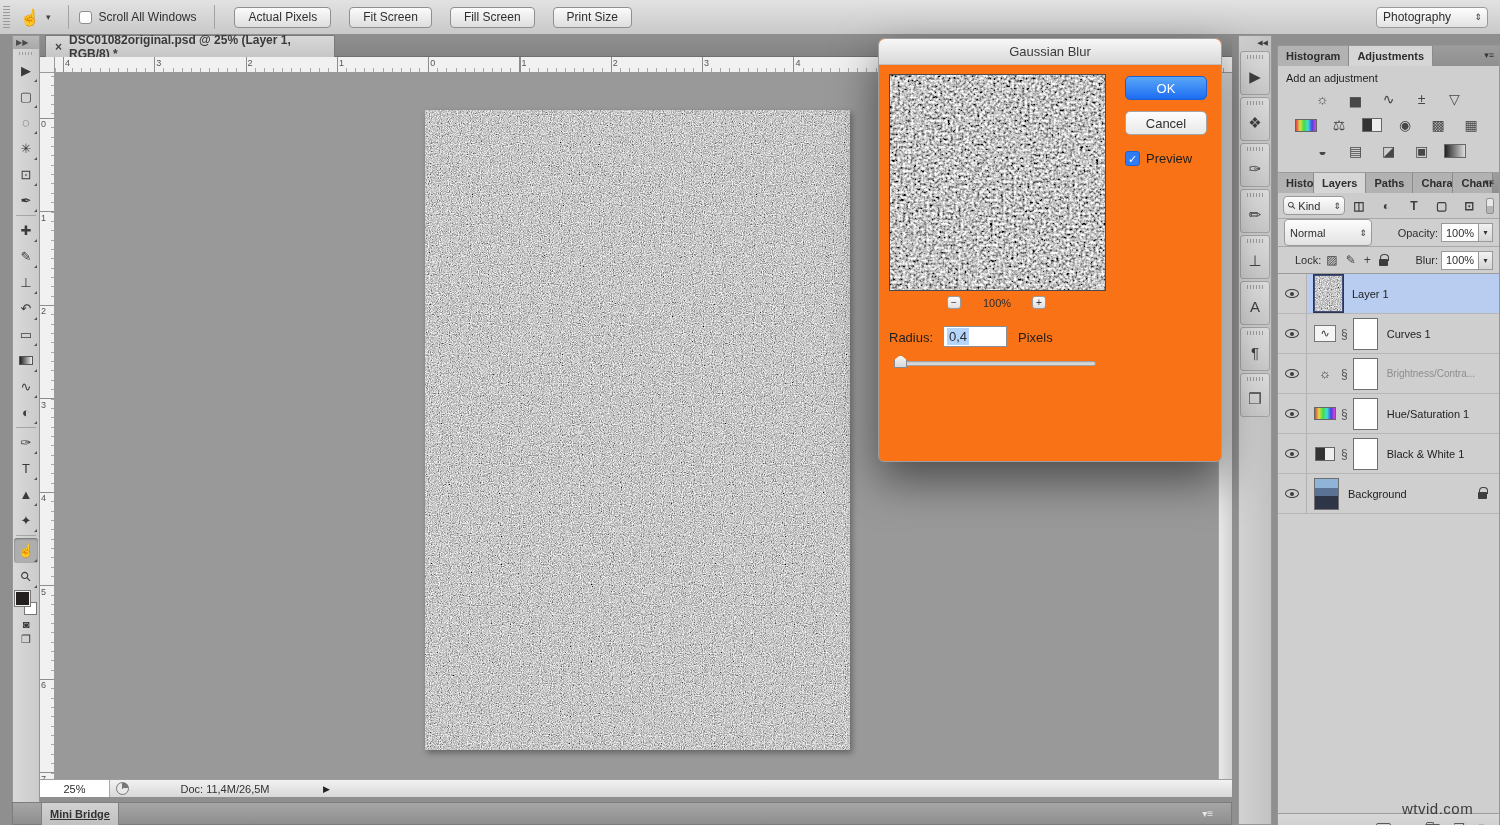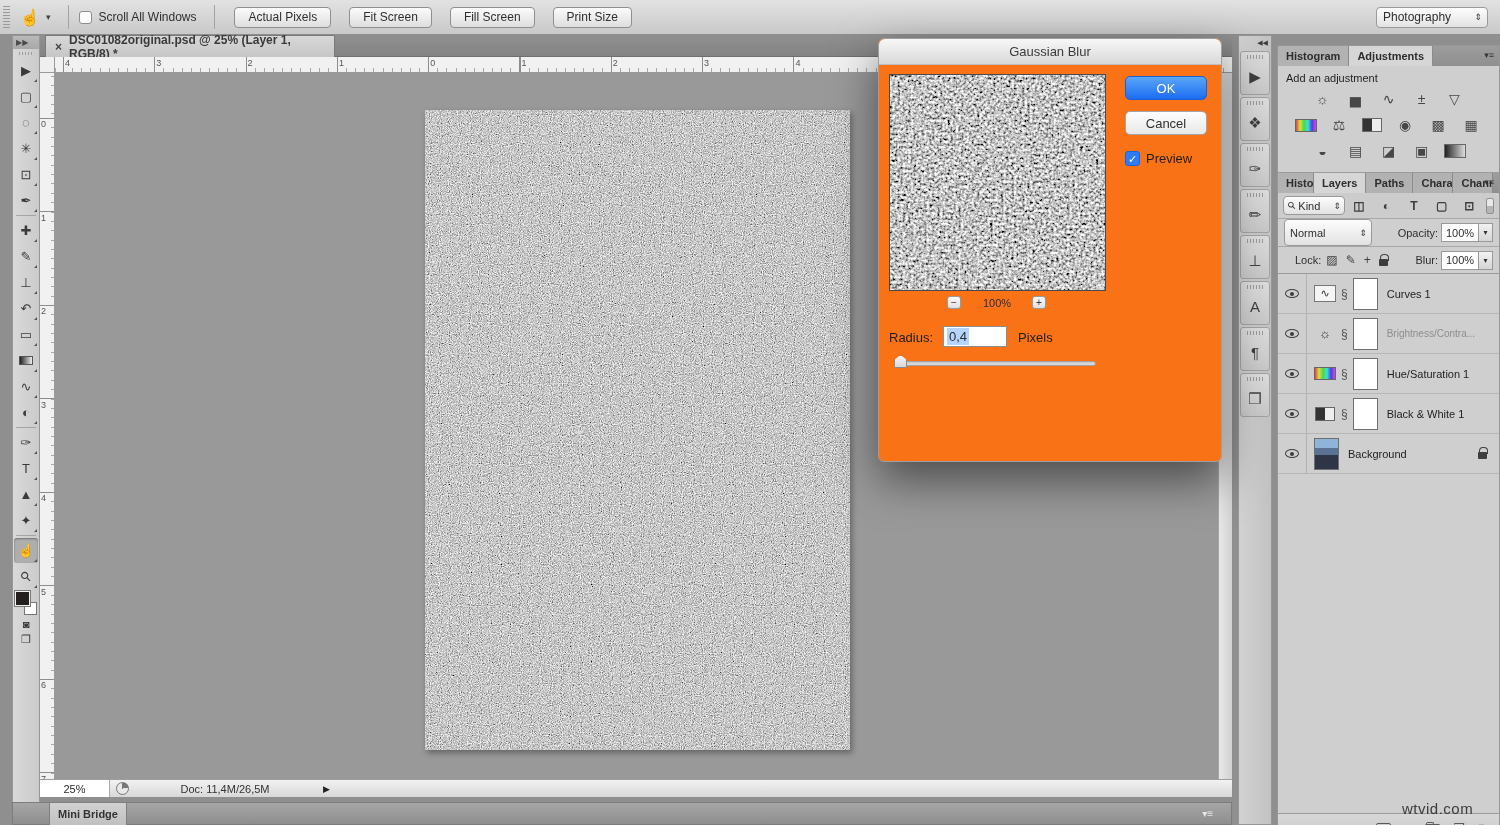--- a/index.html
+++ b/index.html
@@ -94,24 +94,24 @@
     margin:0 6px; background:conic-gradient(#777 0 25%, #e8e8e8 25% 100%); }
   #doc-size-field { width:180px; text-align:center; color:#333; }
   #status-arrow { font-size:9px; color:#222; margin-left:8px; }
   #doc-window-bottomgap { position:absolute; left:0; bottom:0; width:100%; height:5px;
     background:#8f8f8f; }
 
   
   #minibridge { position:absolute; left:12px; top:802px; width:1220px; height:23px;
     background:linear-gradient(#a6a6a6,#8e8e8e); border:1px solid #7c7c7c;
     display:flex; align-items:center; }
-  #minibridge-tab { width:78px; height:24px; margin-left:36px;
+  #minibridge-tab { width:78px; height:24px; margin-left:28px;
     background:linear-gradient(#d2d2d2,#bfbfbf); border:1px solid #7f7f7f; border-bottom:none;
     font-size:11px; font-weight:bold; color:#333; display:flex; align-items:center;
-    justify-content:center; }
+    justify-content:center;text-decoration:underline; }
   #minibridge-menu { margin-left:auto; margin-right:18px; font-size:10px; color:#e7e7e7; }
 
   
   #dock { position:absolute; left:1238px; top:35px; width:34px; height:790px;
     background:linear-gradient(90deg,#d2d2d2,#c2c2c2); border:1px solid #969696; }
   #dock-collapse { text-align:right; font-size:7px; color:#3d3d3d; padding:3px 3px 2px 0; }
   .dock-item { width:30px; height:44px; margin:2px auto; background:linear-gradient(#dcdcdc,#c8c8c8);
     border:1px solid #a2a2a2; border-radius:3px; display:flex; flex-direction:column;
     align-items:center; }
   .dock-dots { width:16px; height:4px; margin-top:3px;
@@ -579,20 +579,31 @@
           <span class="css-lock"></span>
         </div>
       <span class="combo-label">Blur:</span>
       <div class="combo">
         <span class="val">100%</span>
         <span class="dd">▾</span>
       </div>
     </div>
 
     <div id="layers-list">
+        <div class="layer-row selected">
+          <div class="eye-cell">
+            <span class="eye"></span>
+          </div>
+          <div class="row-body">
+            <div class="pixel-thumb"><svg width="29" height="37">
+                <rect width="29" height="37" filter="url(#noiseCanvas)"></rect>
+              </svg></div>
+            <span class="layer-name">Layer 1</span>
+          </div>
+        </div>
         <div class="layer-row">
           <div class="eye-cell">
             <span class="eye"></span>
           </div>
           <div class="row-body">
             <div class="adj-type-icon boxed">∿</div>
             <span class="chain">§</span>
             <div class="mask-thumb"></div>
             <span class="layer-name">Curves 1</span>
           </div>

